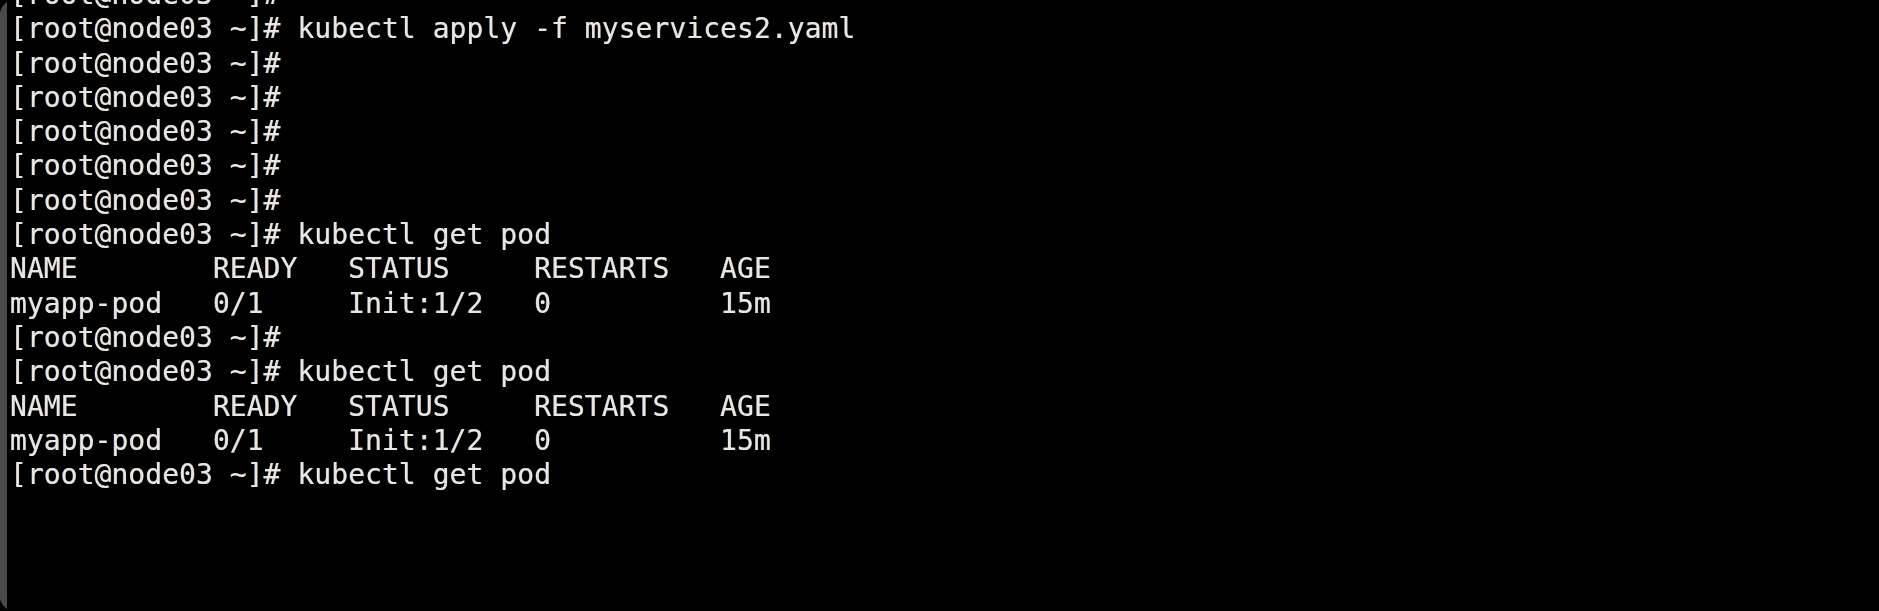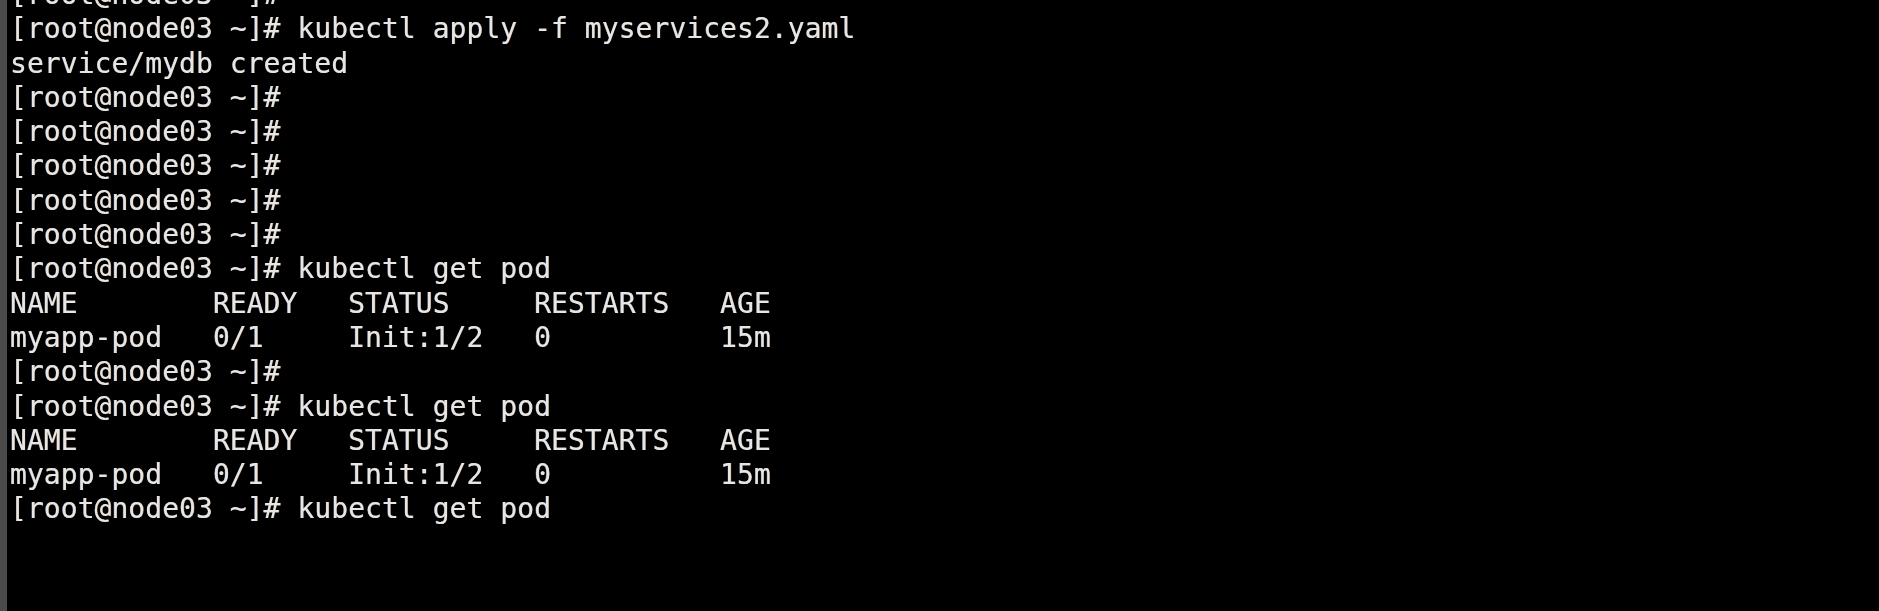--- a/index.html
+++ b/index.html
@@ -12,20 +12,21 @@
   body {
     font-family:"DejaVu Sans Mono", monospace;
   }
 
   #terminal-window {
     position:relative;
     width:1879px;
     height:611px;
     background:#000000;
     overflow:hidden;
+    border-radius:15px;
   }
 
   
   #left-scrollbar {
     position:absolute;
     left:0; top:0;
     width:7px;
     height:611px;
     background:#4a4a4a;
     z-index:5;
@@ -65,21 +66,20 @@
 
 <div id="terminal-window">
 
   <div id="left-scrollbar">
     <div class="thumb"></div>
   </div>
 
   <div id="screen">
     <div class="line">[root@node03 ~]#</div>
     <div class="line">[root@node03 ~]# kubectl apply -f myservices2.yaml</div>
-    <div class="line">service/mydb created</div>
     <div class="line">[root@node03 ~]#</div>
     <div class="line">[root@node03 ~]#</div>
     <div class="line">[root@node03 ~]#</div>
     <div class="line">[root@node03 ~]#</div>
     <div class="line">[root@node03 ~]#</div>
     <div class="line">[root@node03 ~]# kubectl get pod</div>
     <div class="line">NAME        READY   STATUS     RESTARTS   AGE</div>
     <div class="line">myapp-pod   0/1     Init:1/2   0          15m</div>
     <div class="line">[root@node03 ~]#</div>
     <div class="line">[root@node03 ~]# kubectl get pod</div>

